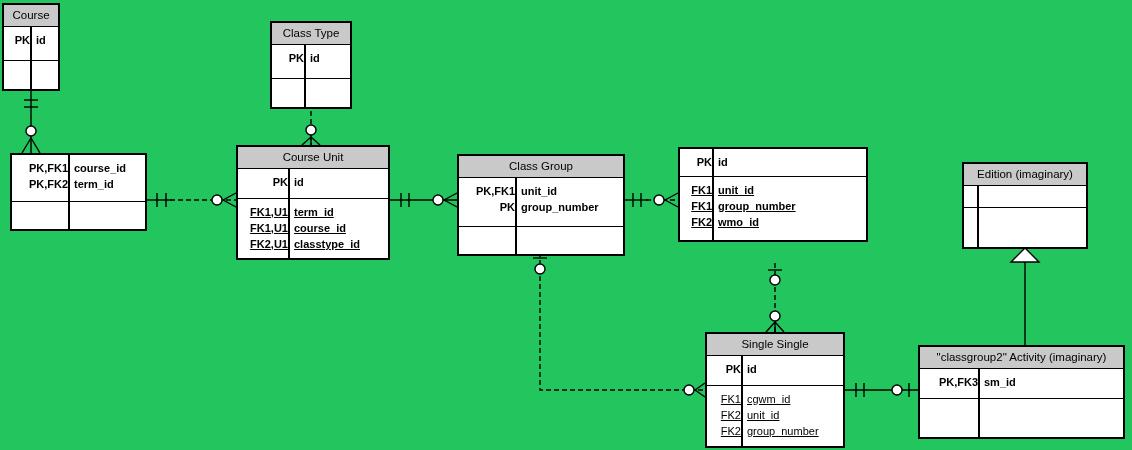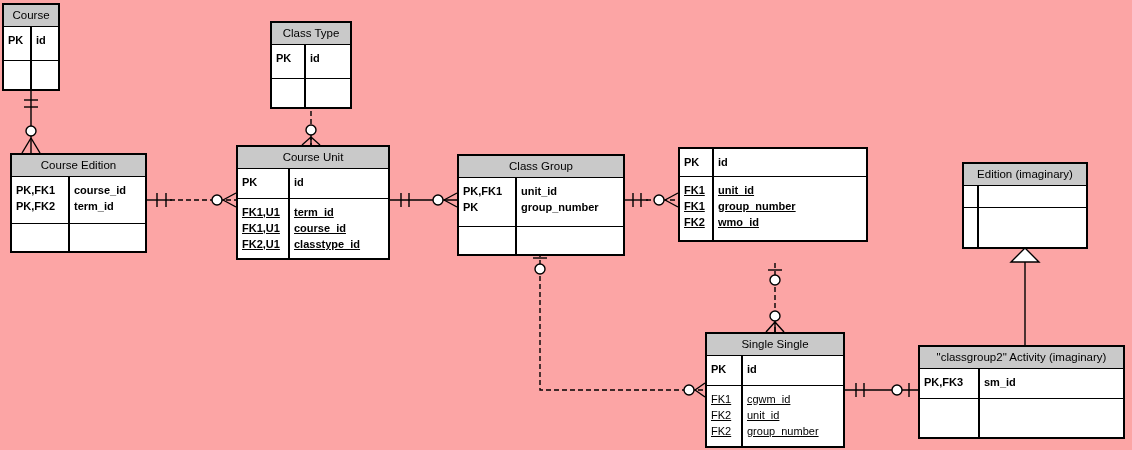--- a/index.html
+++ b/index.html
@@ -1,35 +1,35 @@
 <!DOCTYPE html>
 <html><head>
 <meta charset="utf-8">
 <style>
   html,body{margin:0;padding:0;background:#fff;}
   #canvas{
-    position:relative;width:1132px;height:450px;background:#fca5a5;
+    position:relative;width:1132px;height:450px;background:#22c55e;
     font-family:"Liberation Sans", sans-serif;color:#000;overflow:hidden;
   }
   #rels{position:absolute;left:0;top:0;}
   .etable{
     position:absolute;border:2px solid #000;background:#fff;
     box-sizing:border-box;font-size:11px;
   }
   .th{
     height:21px;line-height:21px;background:#c9c9c9;border-bottom:1.5px solid #000;
     text-align:center;font-size:11.5px;white-space:nowrap;overflow:hidden;
   }
   .sec{position:relative;box-sizing:border-box;padding:5px 0 4px;}
   .sec::after{
     content:"";position:absolute;top:0;bottom:0;left:var(--kw);width:1.5px;background:#000;
   }
   .sec.body{border-top:1.5px solid #000;text-decoration:underline;}
   .row{display:flex;line-height:16px;white-space:nowrap;}
-  .kcol{flex:none;width:var(--kw);padding:0 0 0 4px;box-sizing:border-box;overflow:hidden;}
+  .kcol{flex:none;width:var(--kw);padding:0 0 0 4px;box-sizing:border-box;overflow:hidden;text-align:right;}
   .ncol{padding:0 0 0 6px;}
   .keys .kcol{font-weight:bold;}
   .keys .ncol{font-weight:bold;}
   .body .b{font-weight:bold;}
 
   
   #t-course{left:2px;top:3px;width:58px;--kw:26px}
   #t-course .keys{min-height:33px}      #t-course .body{min-height:29px}
   #t-classtype{left:270px;top:21px;width:82px;--kw:32px}
   #t-classtype .keys{min-height:33px}   #t-classtype .body{min-height:29px}
@@ -160,21 +160,20 @@
         </div>
       </div>
       <div class="sec body">
         <div class="row">
           <span class="kcol"></span>
           <span class="ncol"></span>
         </div>
       </div>
     </div>
   <div class="etable" id="t-courseedition">
-      <div class="th">Course Edition</div>
       <div class="sec keys">
         <div class="row">
           <span class="kcol">PK,FK1</span>
           <span class="ncol">course_id</span>
         </div>
         <div class="row">
           <span class="kcol">PK,FK2</span>
           <span class="ncol">term_id</span>
         </div>
       </div>

